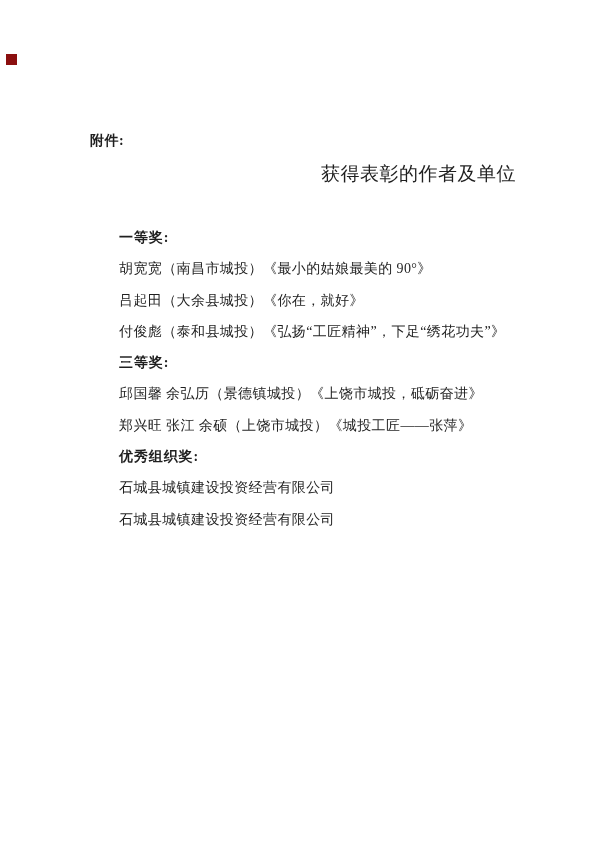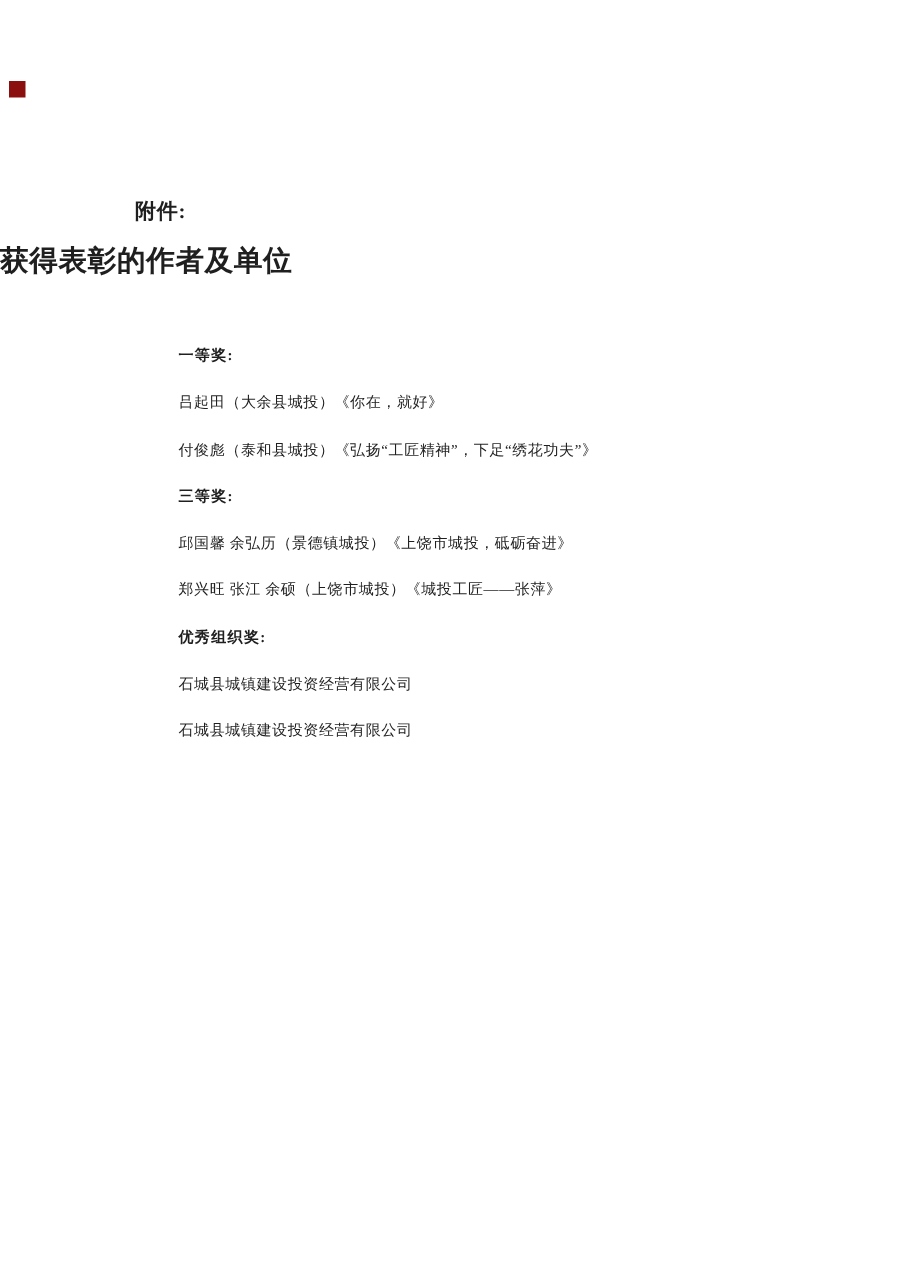--- a/index.html
+++ b/index.html
@@ -32,35 +32,35 @@
     font-size: 14px;
     font-weight: 700;
     letter-spacing: 0.5px;
   }
   .title {
     position: absolute;
     left: 0;
     top: 137px;
     width: 516px;
     margin: 0;
-    text-align: left;
+    text-align: right;
     font-size: 19px;
-    font-weight: 700;
+    font-weight: 400;
     letter-spacing: 0.5px;
   }
   .content {
     position: absolute;
     left: 119px;
     top: 198px;
     right: 30px;
   }
   .line {
     height: 31.3px;
     line-height: 31.3px;
-    font-size: 10px;
+    font-size: 14px;
     letter-spacing: 0.4px;
     white-space: nowrap;
   }
   .heading {
     font-weight: 700;
     letter-spacing: 0.9px;
   }
 </style>
 </head>
 <body>
@@ -69,20 +69,21 @@
 
   <div class="corner-marker" style="background: rgb(139, 15, 15);"></div>
 
   <div class="attachment">附件:</div>
 
   <h1 class="title">获得表彰的作者及单位</h1>
 
   <div class="content">
 
     <div class="line heading">一等奖:</div>
+    <div class="line">胡宽宽（南昌市城投）《最小的姑娘最美的 90°》</div>
 
     <div class="line">吕起田（大余县城投）《你在，就好》</div>
     <div class="line">付俊彪（泰和县城投）《弘扬“工匠精神”，下足“绣花功夫”》</div>
 
     <div class="line heading">三等奖:</div>
     <div class="line">邱国馨 余弘历（景德镇城投）《上饶市城投，砥砺奋进》</div>
     <div class="line">郑兴旺 张江 余硕（上饶市城投）《城投工匠——张萍》</div>
 
     <div class="line heading">优秀组织奖:</div>
     <div class="line">石城县城镇建设投资经营有限公司</div>

